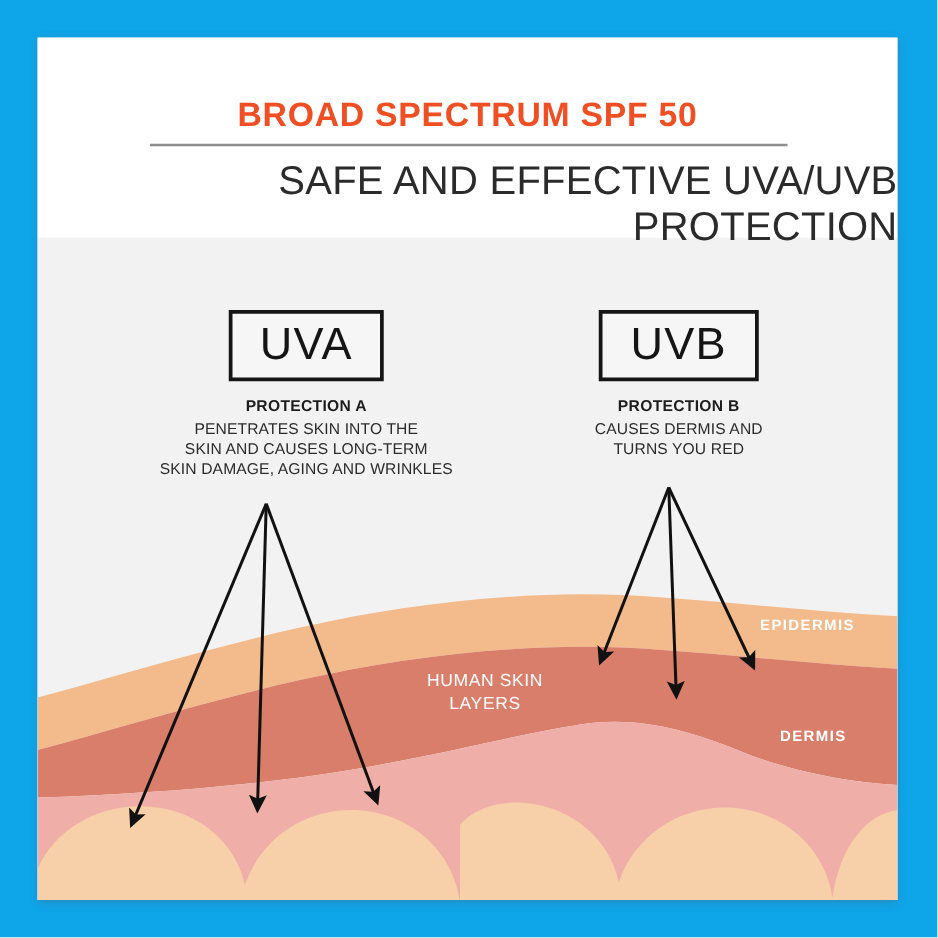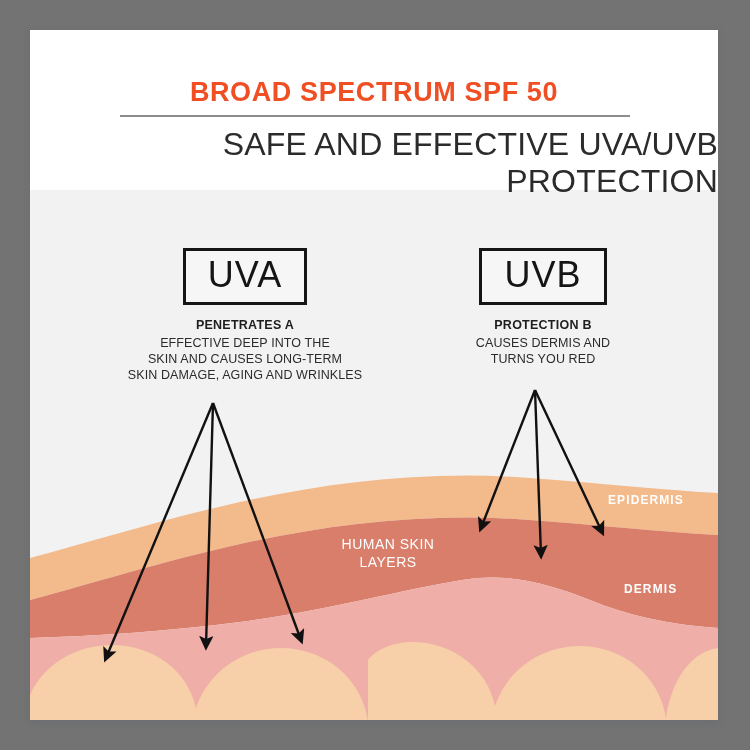--- a/index.html
+++ b/index.html
@@ -9,21 +9,21 @@
     height: 750px;
     background: #ffffff;
     font-family: "Liberation Sans", sans-serif;
     overflow: hidden;
   }
 
   #stage {
     position: relative;
     width: 750px;
     height: 750px;
-    background: #737373;
+    background: #0ea5e9;
   }
 
   
   #card {
     position: absolute;
     left: 30px;
     top: 30px;
     width: 688px;
     height: 690px;
     background: #ffffff;
@@ -223,22 +223,22 @@
           <line x1="183" y1="213" x2="271" y2="450"></line>
 
           <line x1="505" y1="200" x2="451" y2="338"></line>
           <line x1="505" y1="200" x2="511" y2="365"></line>
           <line x1="505" y1="200" x2="572" y2="342"></line>
         </g>
       </svg>
 
       <div id="uva-block" class="ray-block">
         <div class="uv-box">UVA</div>
-        <div class="uv-name">PENETRATES A</div>
-        <div class="uv-desc">EFFECTIVE DEEP INTO THE
+        <div class="uv-name">PROTECTION A</div>
+        <div class="uv-desc">PENETRATES SKIN INTO THE
 SKIN AND CAUSES LONG-TERM
 SKIN DAMAGE, AGING AND WRINKLES</div>
       </div>
 
       <div id="uvb-block" class="ray-block">
         <div class="uv-box">UVB</div>
         <div class="uv-name">PROTECTION B</div>
         <div class="uv-desc">CAUSES DERMIS AND
 TURNS YOU RED</div>
       </div>

